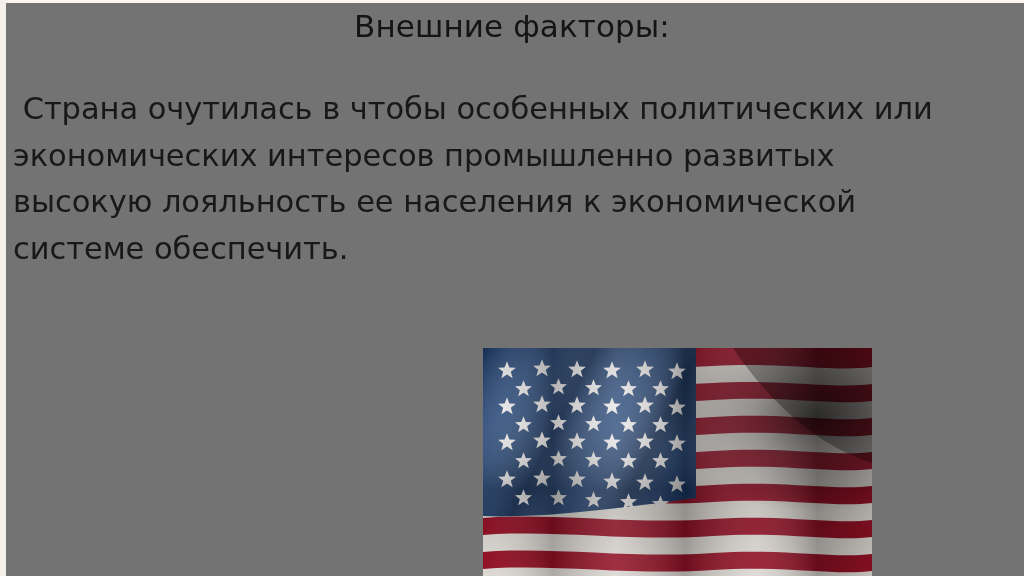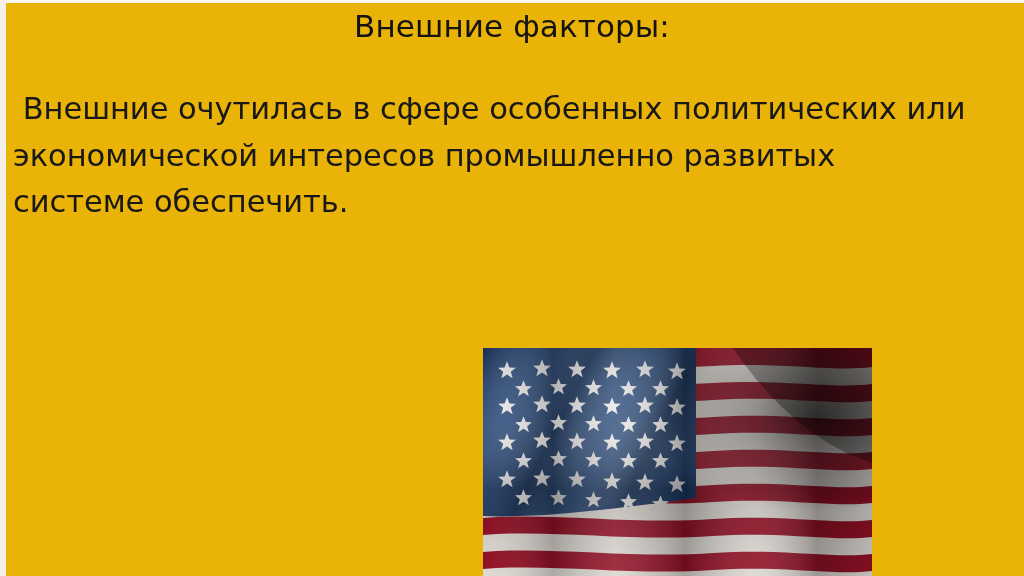--- a/index.html
+++ b/index.html
@@ -12,21 +12,21 @@
     height: 576px;
     overflow: hidden;
     background: #fdf8f2;
     font-family: "DejaVu Sans", sans-serif;
   }
 
   .slide {
     position: relative;
     width: 1024px;
     height: 576px;
-    background: #eab308;
+    background: #737373;
     box-sizing: border-box;
     overflow: hidden;
   }
 
   
   .edge-left {
     position: absolute;
     left: 0;
     top: 0;
     width: 6px;
@@ -91,22 +91,23 @@
 <body>
 
 <div class="slide">
 
   <div class="edge-top"></div>
   <div class="edge-left"></div>
 
   <div class="slide-title">Внешние факторы:</div>
 
   <div class="body-block">
-    <div class="body-line"> Внешние очутилась в сфере особенных политических или</div>
-    <div class="body-line">экономической интересов промышленно развитых</div>
+    <div class="body-line"> Страна очутилась в чтобы особенных политических или</div>
+    <div class="body-line">экономических интересов промышленно развитых</div>
+    <div class="body-line">высокую лояльность ее населения к экономической</div>
     <div class="body-line">системе обеспечить.</div>
   </div>
 
   <div class="flag-photo">
     <svg viewBox="0 0 389 228" preserveAspectRatio="none">
       <defs>
         <linearGradient id="waveShade" x1="0" y1="0" x2="1" y2="0">
           <stop offset="0%" stop-color="#ffffff" stop-opacity="0.00"></stop>
           <stop offset="18%" stop-color="#000000" stop-opacity="0.22"></stop>
           <stop offset="34%" stop-color="#ffffff" stop-opacity="0.14"></stop>

